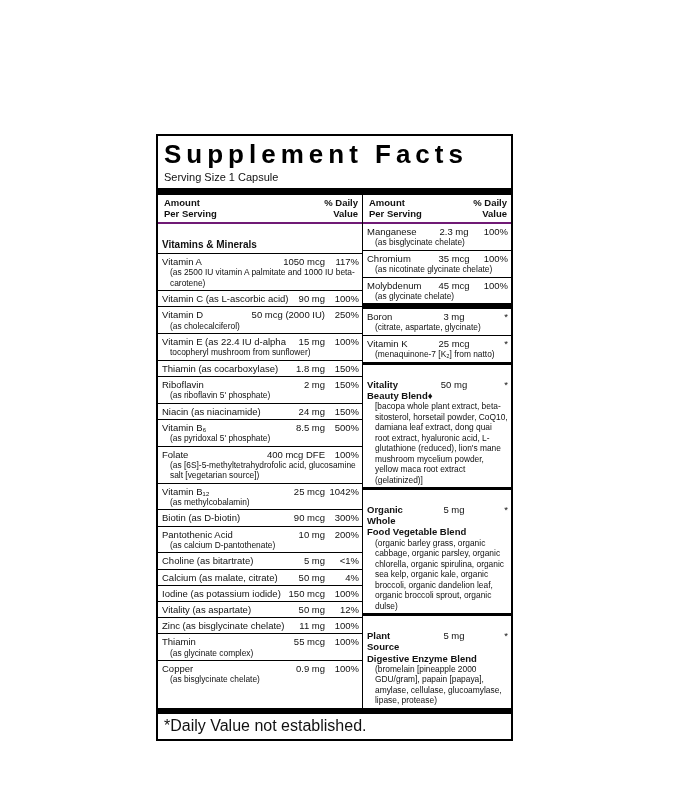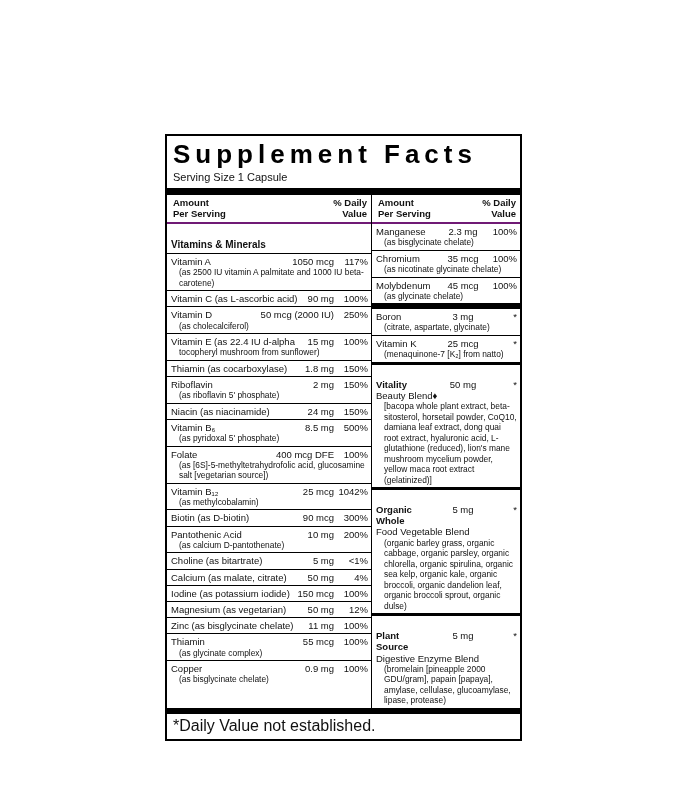--- a/index.html
+++ b/index.html
@@ -1,21 +1,21 @@
 <!DOCTYPE html>
 <html><head>
 <meta charset="utf-8">
 <style>
   * { margin:0; padding:0; box-sizing:border-box; }
   html,body { background:#fff; }
   body { font-family:"Liberation Sans","DejaVu Sans",sans-serif; color:#111; }
   .page { position:relative; width:700px; height:800px; background:#fff; overflow:hidden; }
 
   .label {
-    position:absolute; left:165px; top:134px; width:357px;
+    position:absolute; left:156px; top:134px; width:357px;
     border:2px solid #000; background:#fff;
   }
   .title {
     font-size:26px; font-weight:bold; letter-spacing:5px;
     padding:5px 4px 0 6px; line-height:1.05; white-space:nowrap; color:#000;
   }
   .serving { font-size:11px; padding:3px 6px 5px 6px; }
 
   .bar-thick { height:7px; background:#000; }
   .bar-thick.bottom { height:6px; }
@@ -40,21 +40,21 @@
   .row.after-thick  { border-bottom:6px solid #000; }
   .row.after-medium { border-bottom:3px solid #000; }
   .row.section { font-size:10px; padding:3px 3px 2px 4px; }
   .line { display:flex; align-items:baseline; }
   .name { flex:1; padding-right:3px; min-width:0; }
   .bold { font-weight:bold;margin-top:12px; }
   .amount { text-align:right; white-space:nowrap; }
   .dv { width:34px; text-align:right; white-space:nowrap; }
   .col.right .amount { width:52px; text-align:center; }
   .col.right .dv { width:28px; }
-  .name2 { font-weight:normal; }
+  .name2 { font-weight:bold; }
   .sub { font-size:8.4px; line-height:1.25; padding-left:8px; }
 
   .footnote { font-size:16px; padding:3px 5px 4px 6px; }
 </style>
 </head>
 <body>
 
 <div class="page">
   <div class="label">
 
@@ -185,21 +185,21 @@
             </div>
             <div class="row">
               <div class="line">
                 <span class="name">Iodine (as potassium iodide)</span>
                 <span class="amount">150 mcg</span>
                 <span class="dv">100%</span>
               </div>
             </div>
             <div class="row">
               <div class="line">
-                <span class="name">Magnesium (as vegetarian)</span>
+                <span class="name">Vitality (as aspartate)</span>
                 <span class="amount">50 mg</span>
                 <span class="dv">12%</span>
               </div>
             </div>
             <div class="row">
               <div class="line">
                 <span class="name">Zinc (as bisglycinate chelate)</span>
                 <span class="amount">11 mg</span>
                 <span class="dv">100%</span>
               </div>

